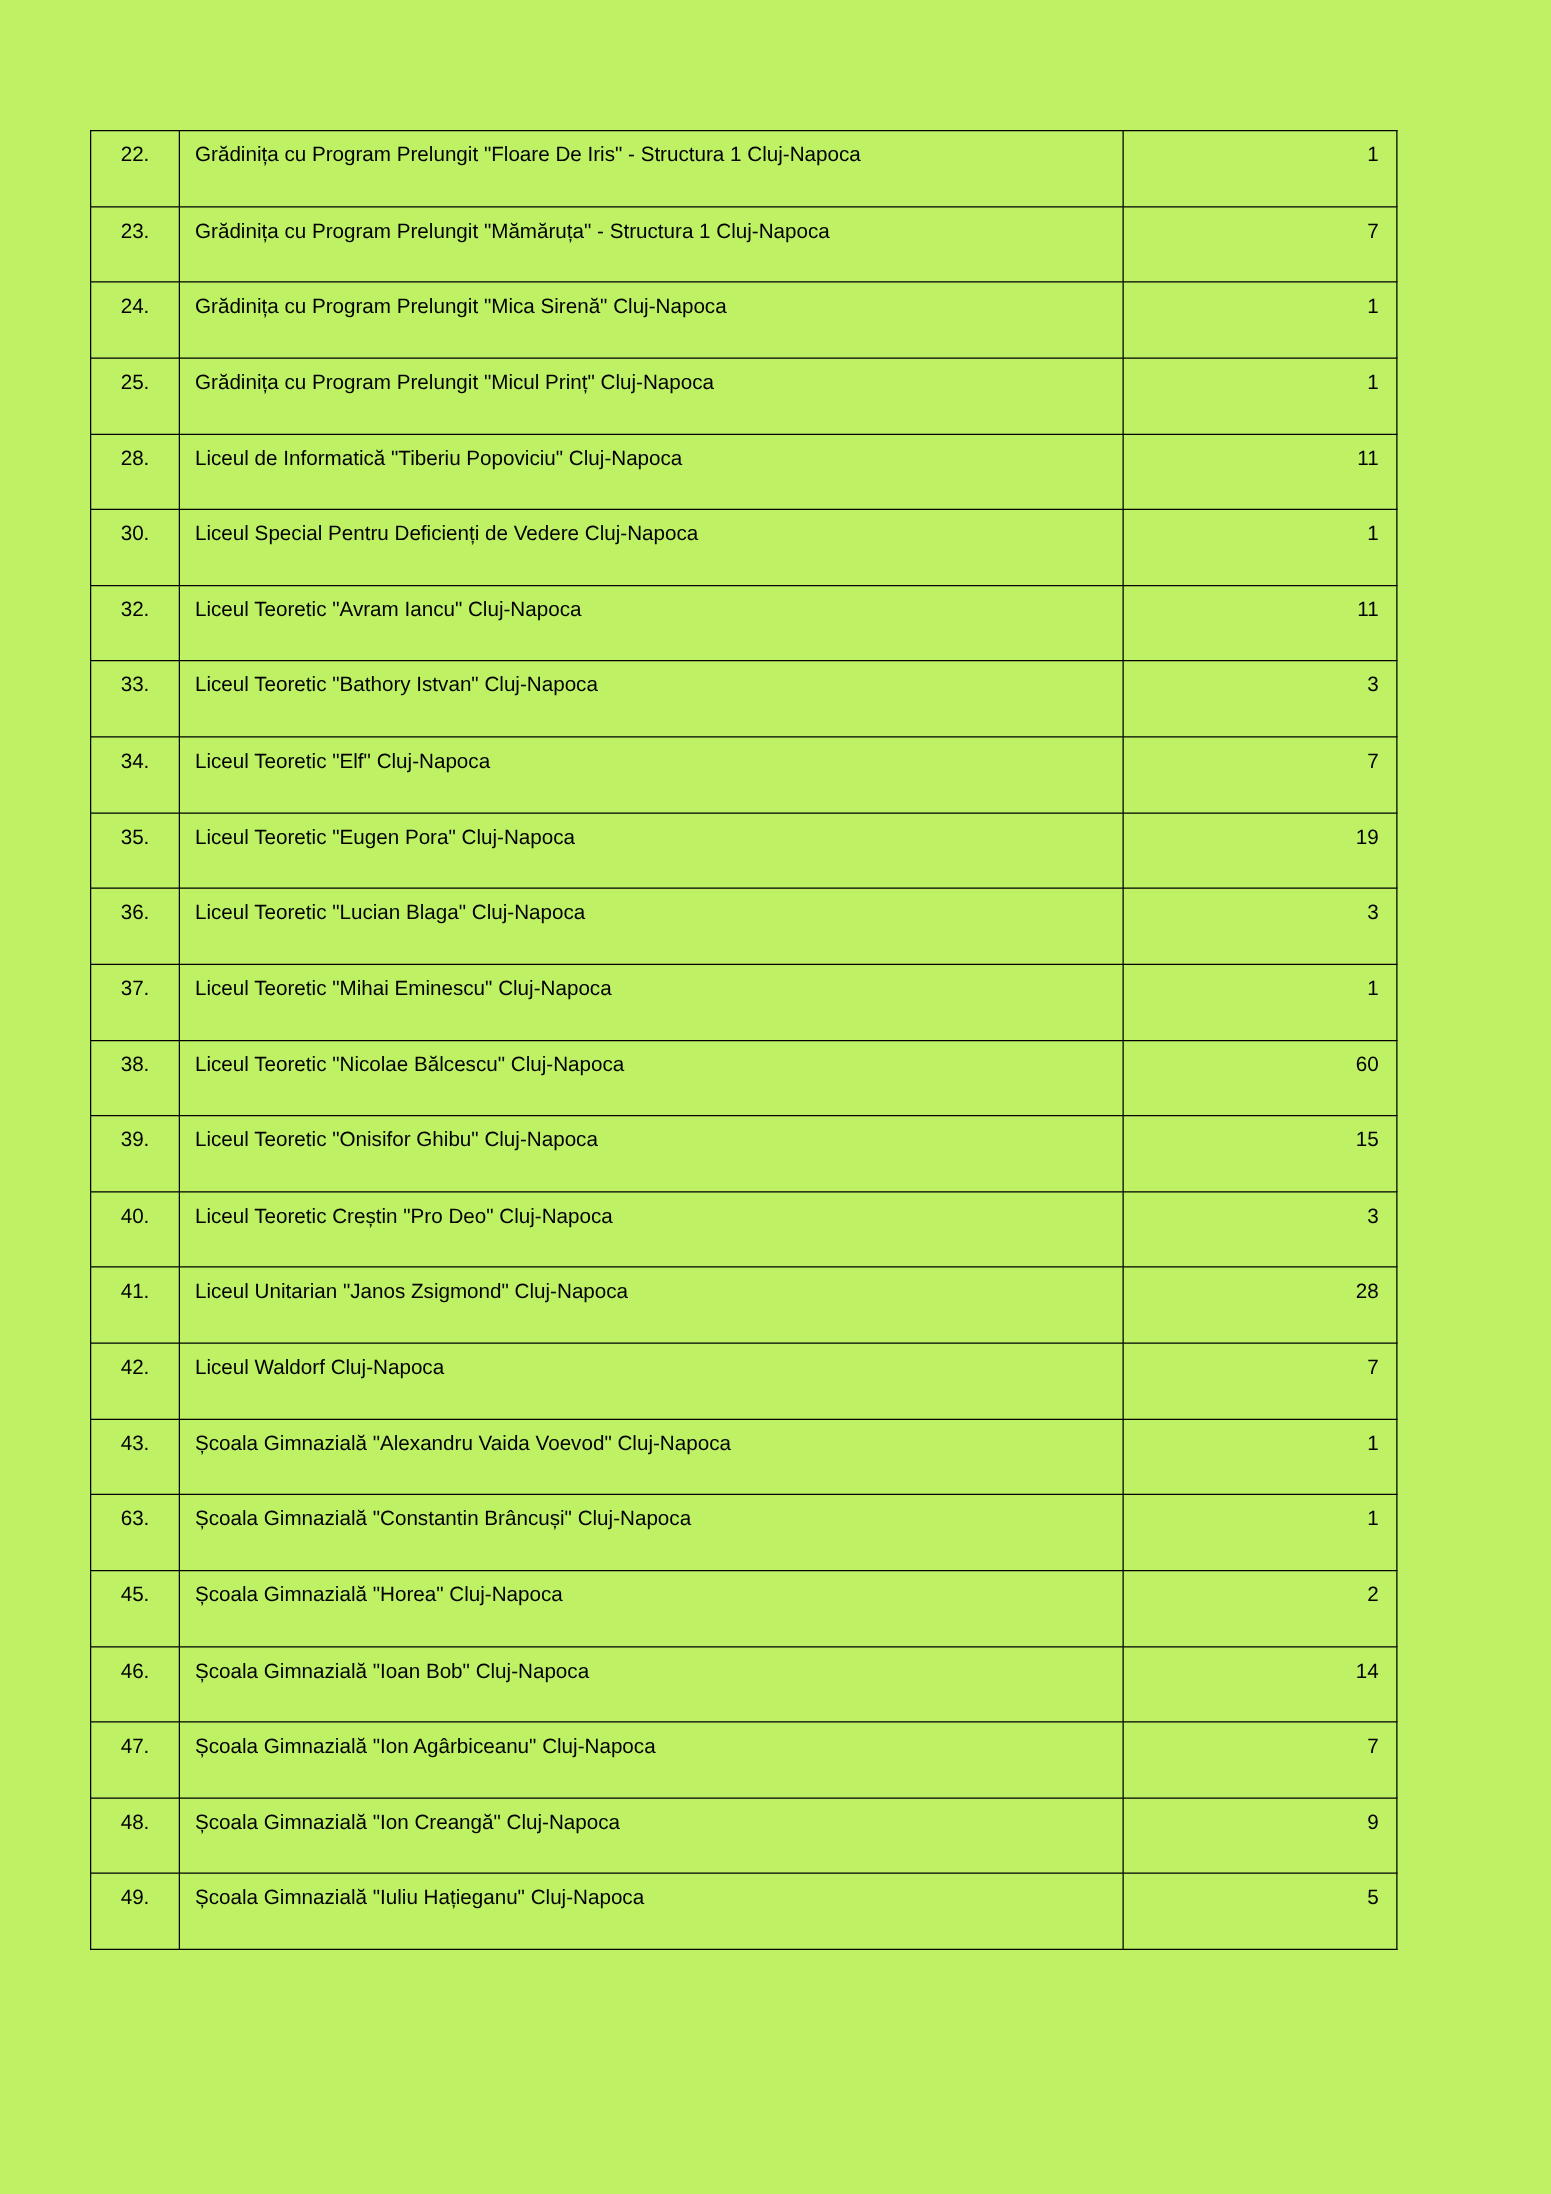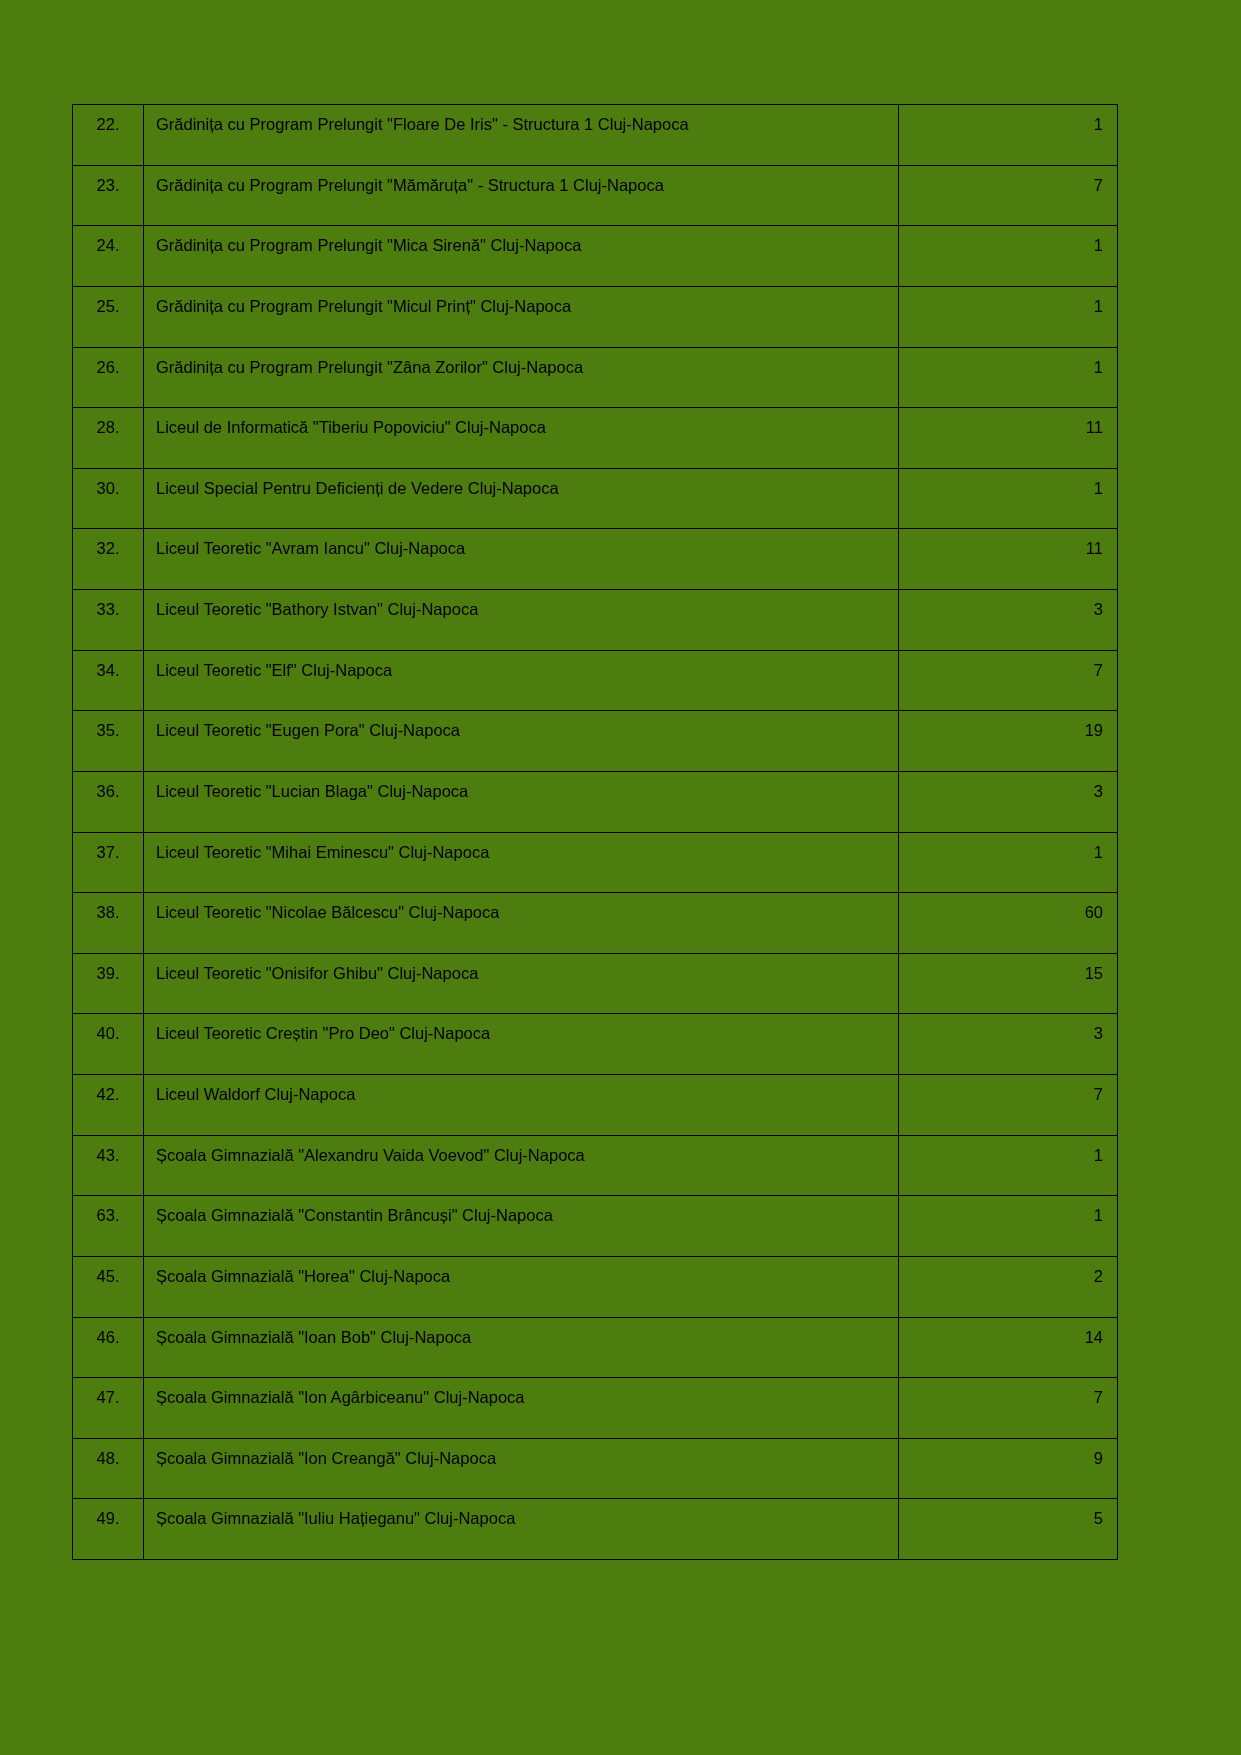--- a/index.html
+++ b/index.html
@@ -13,21 +13,21 @@
     font-family: "Liberation Sans", sans-serif;
     color: #000000;
     -webkit-font-smoothing: antialiased;
   }
   .page {
     position: relative;
     width: 1241px;
     height: 1755px;
     box-sizing: border-box;
     padding: 104px 0 0 0;
-    background: #4d7c0f;
+    background: #bef264;
   }
   .school-table {
     width: 988px;
     margin: 0 auto 0 72px;
     border-collapse: collapse;
     table-layout: fixed;
   }
   .school-table td {
     border: 1px solid #000000;
     vertical-align: top;
@@ -68,25 +68,20 @@
           <td class="col-count">7</td>
         </tr>
         <tr>
           <td class="col-index">24.</td>
           <td class="col-name">Grădinița cu Program Prelungit "Mica Sirenă" Cluj-Napoca</td>
           <td class="col-count">1</td>
         </tr>
         <tr>
           <td class="col-index">25.</td>
           <td class="col-name">Grădinița cu Program Prelungit "Micul Prinț" Cluj-Napoca</td>
-          <td class="col-count">1</td>
-        </tr>
-        <tr>
-          <td class="col-index">26.</td>
-          <td class="col-name">Grădinița cu Program Prelungit "Zâna Zorilor" Cluj-Napoca</td>
           <td class="col-count">1</td>
         </tr>
         <tr>
           <td class="col-index">28.</td>
           <td class="col-name">Liceul de Informatică "Tiberiu Popoviciu" Cluj-Napoca</td>
           <td class="col-count">11</td>
         </tr>
         <tr>
           <td class="col-index">30.</td>
           <td class="col-name">Liceul Special Pentru Deficienți de Vedere Cluj-Napoca</td>
@@ -131,20 +126,25 @@
           <td class="col-index">39.</td>
           <td class="col-name">Liceul Teoretic "Onisifor Ghibu" Cluj-Napoca</td>
           <td class="col-count">15</td>
         </tr>
         <tr>
           <td class="col-index">40.</td>
           <td class="col-name">Liceul Teoretic Creștin "Pro Deo" Cluj-Napoca</td>
           <td class="col-count">3</td>
         </tr>
         <tr>
+          <td class="col-index">41.</td>
+          <td class="col-name">Liceul Unitarian "Janos Zsigmond" Cluj-Napoca</td>
+          <td class="col-count">28</td>
+        </tr>
+        <tr>
           <td class="col-index">42.</td>
           <td class="col-name">Liceul Waldorf Cluj-Napoca</td>
           <td class="col-count">7</td>
         </tr>
         <tr>
           <td class="col-index">43.</td>
           <td class="col-name">Școala Gimnazială "Alexandru Vaida Voevod" Cluj-Napoca</td>
           <td class="col-count">1</td>
         </tr>
         <tr>

